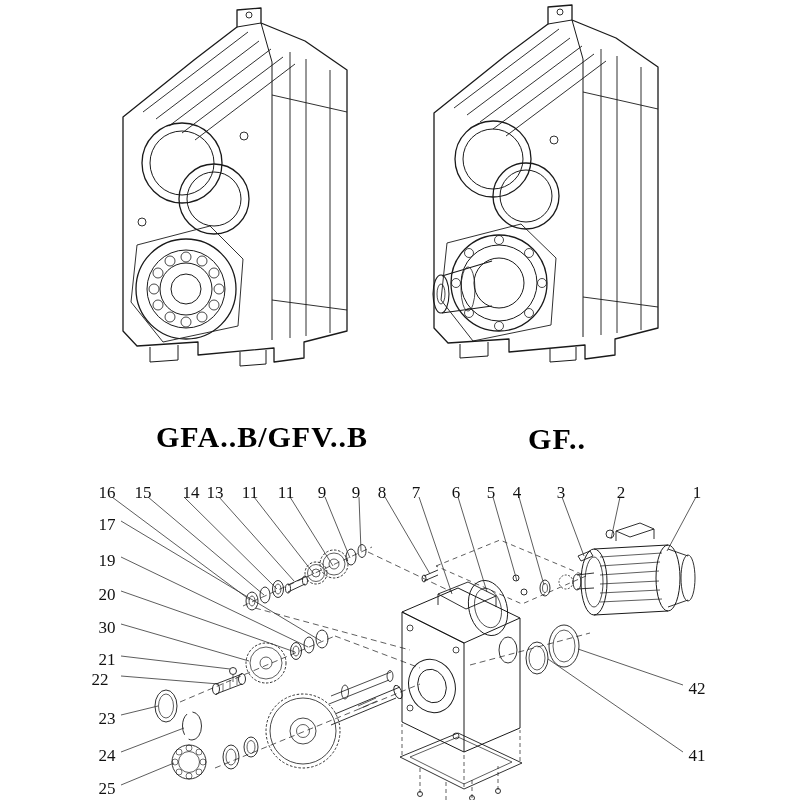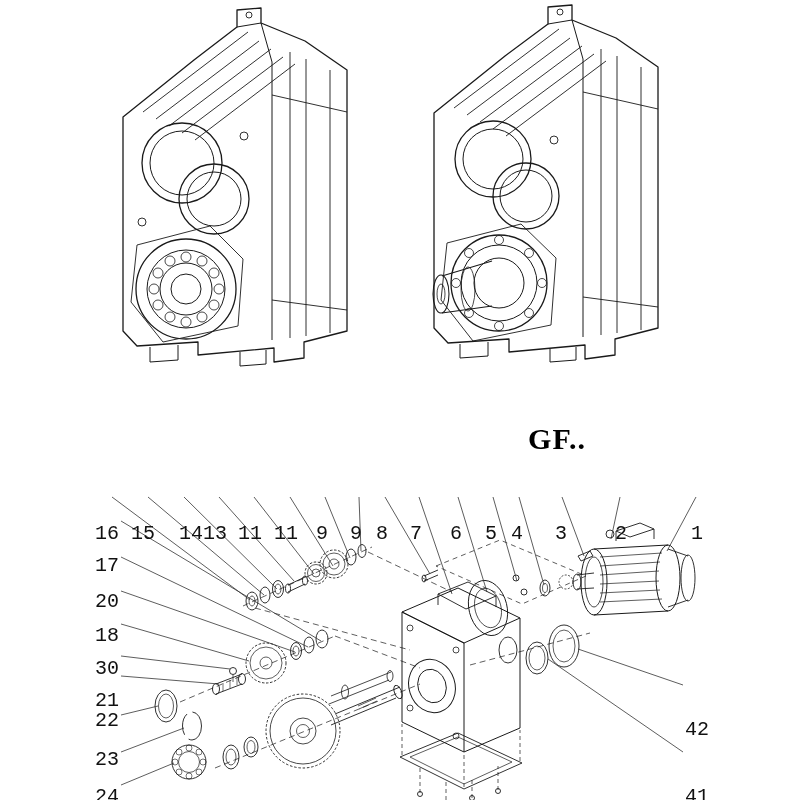--- a/index.html
+++ b/index.html
@@ -1,22 +1,22 @@
 <!DOCTYPE html>
 <html><head>
 <meta charset="utf-8">
 <style>
   html,body{margin:0;padding:0;background:#fff;}
   .stage{position:relative;width:800px;height:800px;background:#ffffff;overflow:hidden;
          font-family:"Liberation Serif", serif;}
   svg{position:absolute;left:0;top:0;}
   .model-label{position:absolute;transform:translateX(-50%);font-family:"Liberation Serif",serif;
        font-weight:700;font-size:30px;letter-spacing:1px;color:#000;white-space:nowrap;}
-  .pn{position:absolute;transform:translateX(-50%);font-family:Liberation Mono, monospace;
-       font-size:20px;color:#111;line-height:1;margin-top:40px;}
+  .pn{position:absolute;transform:translateX(-50%);font-family:Liberation Serif, serif;
+       font-size:17px;color:#111;line-height:1;}
 </style>
 </head>
 <body>
 
 <div class="stage">
 
 <svg width="800" height="800" viewBox="0 0 800 800">
 
   <g stroke="#1a1a1a" fill="none" stroke-width="1.3" stroke-linejoin="round">
     <path d="M123,117 L194,60 L237,27 L237,10 L261,8 L261,23 L305,41 L347,70 L347,331 L304,342 L304,358 L274,362 L274,348 L198,355 L198,342 L137,346 L123,331 Z"></path>
@@ -285,45 +285,46 @@
         <path d="M121,656 L230,669"></path>
         <path d="M121,676 L219,684"></path>
     <path d="M121,715 L158,706"></path>
         <path d="M121,752 L184,728"></path>
         <path d="M121,785 L174,763"></path>
     <path d="M683,685 L578,649"></path>
         <path d="M683,752 L548,659"></path>
   </g>
 </svg>
 
+<div class="model-label" style="left:262px;top:420px">GFA..B/GFV..B</div>
 <div class="model-label" style="left:557px;top:422px">GF..</div>
 
 <span class="pn" style="left:107px;top:484px">16</span>
 <span class="pn" style="left:143px;top:484px">15</span>
 <span class="pn" style="left:191px;top:484px">14</span>
 <span class="pn" style="left:215px;top:484px">13</span>
 <span class="pn" style="left:250px;top:484px">11</span>
 <span class="pn" style="left:286px;top:484px">11</span>
 <span class="pn" style="left:322px;top:484px">9</span>
 <span class="pn" style="left:356px;top:484px">9</span>
 <span class="pn" style="left:382px;top:484px">8</span>
 <span class="pn" style="left:416px;top:484px">7</span>
 <span class="pn" style="left:456px;top:484px">6</span>
 <span class="pn" style="left:491px;top:484px">5</span>
 <span class="pn" style="left:517px;top:484px">4</span>
 <span class="pn" style="left:561px;top:484px">3</span>
 <span class="pn" style="left:621px;top:484px">2</span>
 <span class="pn" style="left:697px;top:484px">1</span>
 
 <span class="pn" style="left:107px;top:516px">17</span>
-<span class="pn" style="left:107px;top:552px">20</span>
-<span class="pn" style="left:107px;top:586px">18</span>
+<span class="pn" style="left:107px;top:552px">19</span>
+<span class="pn" style="left:107px;top:586px">20</span>
 <span class="pn" style="left:107px;top:619px">30</span>
 <span class="pn" style="left:107px;top:651px">21</span>
-<span class="pn" style="left:107px;top:671px">22</span>
+<span class="pn" style="left:100px;top:671px">22</span>
 <span class="pn" style="left:107px;top:710px">23</span>
 <span class="pn" style="left:107px;top:747px">24</span>
 <span class="pn" style="left:107px;top:780px">25</span>
 
 <span class="pn" style="left:697px;top:680px">42</span>
 <span class="pn" style="left:697px;top:747px">41</span>
 
 </div>
 
 </body></html>

